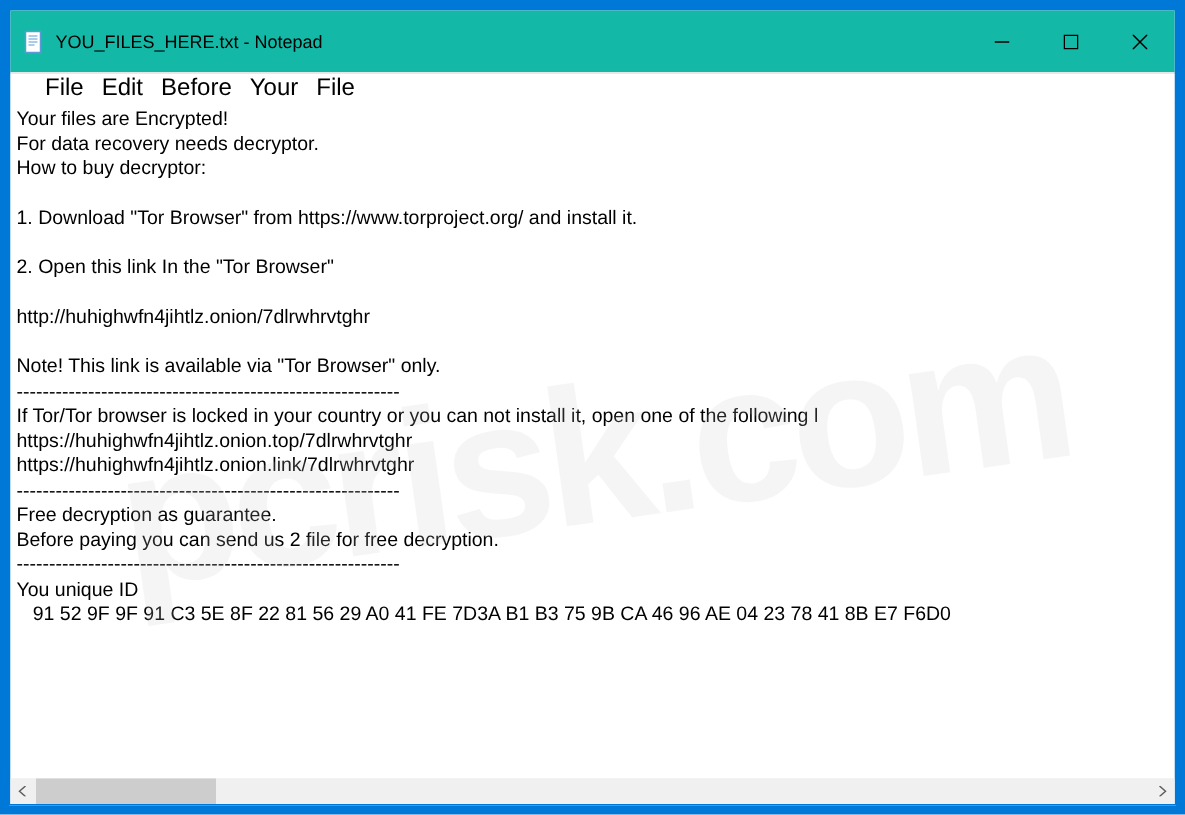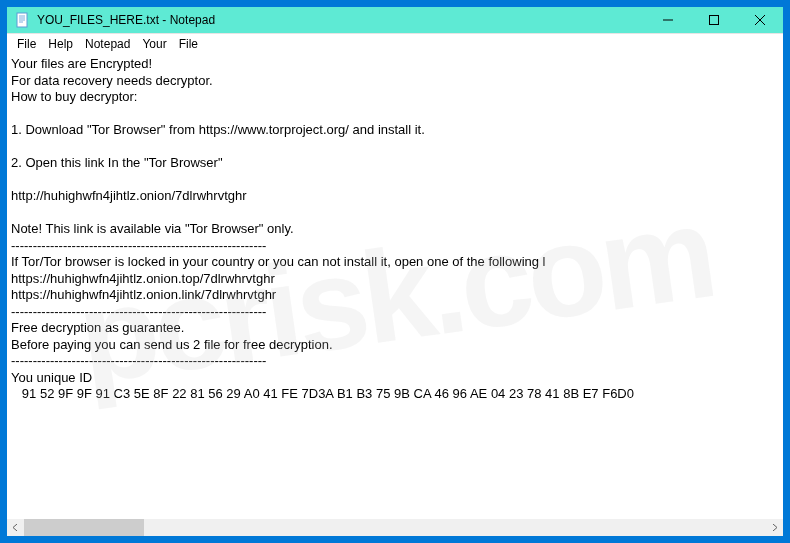--- a/index.html
+++ b/index.html
@@ -17,24 +17,24 @@
     }
     .window {
       background: #ffffff;
       width: 100%;
       height: 100%;
       display: flex;
       flex-direction: column;
       border: 1px solid #0078d7;
     }
     .titlebar {
-      height: 27px;
-      display: flex;
-      align-items: center;
-      background: #5eead4;
+      height: 42px;
+      display: flex;
+      align-items: center;
+      background: #14b8a6;
       border-bottom: 1px solid #e5e5e5;
     }
     .titlebar-icon {
       width: 16px;
       height: 16px;
       margin-left: 8px;
       margin-right: 6px;
       display: flex;
       align-items: center;
       justify-content: center;
@@ -55,22 +55,22 @@
       align-items: center;
       justify-content: center;
       font-size: 10px;
       color: #000;
       cursor: pointer;
     }
     .menubar {
       height: 20px;
       display: flex;
       align-items: center;
-      padding-left: 4px;
-      font-size: 12px;
+      padding-left: 17px;
+      font-size: 16px;
       background: #ffffff;
     }
     .menu-item {
       padding: 1px 6px;
       cursor: pointer;
     }
     .content-area {
       flex: 1;
       overflow: hidden;
       position: relative;
@@ -166,22 +166,22 @@
         <svg width="10" height="10" viewBox="0 0 10 10">
             <line x1="0" y1="0" x2="10" y2="10" stroke="#000" stroke-width="1"></line>
             <line x1="10" y1="0" x2="0" y2="10" stroke="#000" stroke-width="1"></line>
           </svg>
       </div>
     </div>
   </div>
 
   <div class="menubar">
     <div class="menu-item">File</div>
-    <div class="menu-item">Help</div>
-    <div class="menu-item">Notepad</div>
+    <div class="menu-item">Edit</div>
+    <div class="menu-item">Before</div>
     <div class="menu-item">Your</div>
     <div class="menu-item">File</div>
   </div>
 
   <div class="content-area">
     <div class="watermark">pcrisk.com</div>
     <div class="text-content" id="text-content">Your files are Encrypted!
 For data recovery needs decryptor.
 How to buy decryptor:
 

